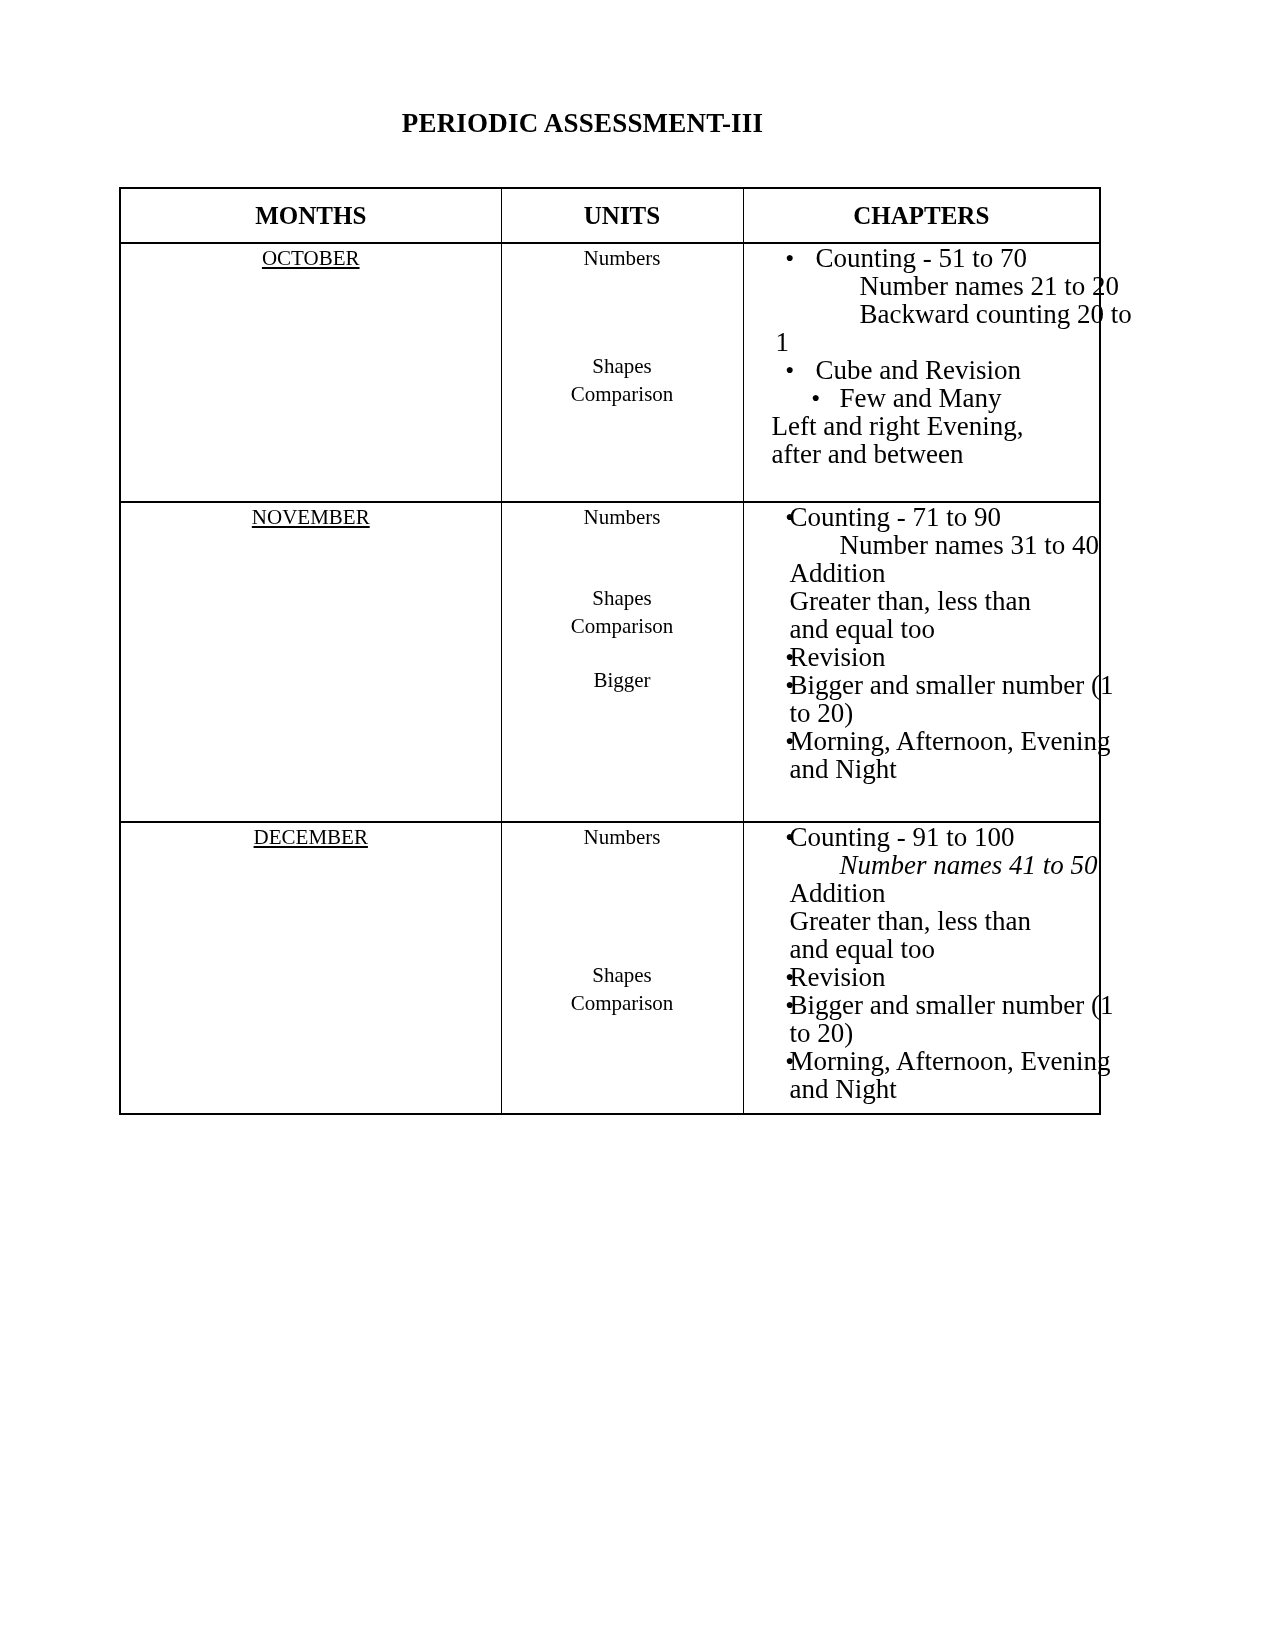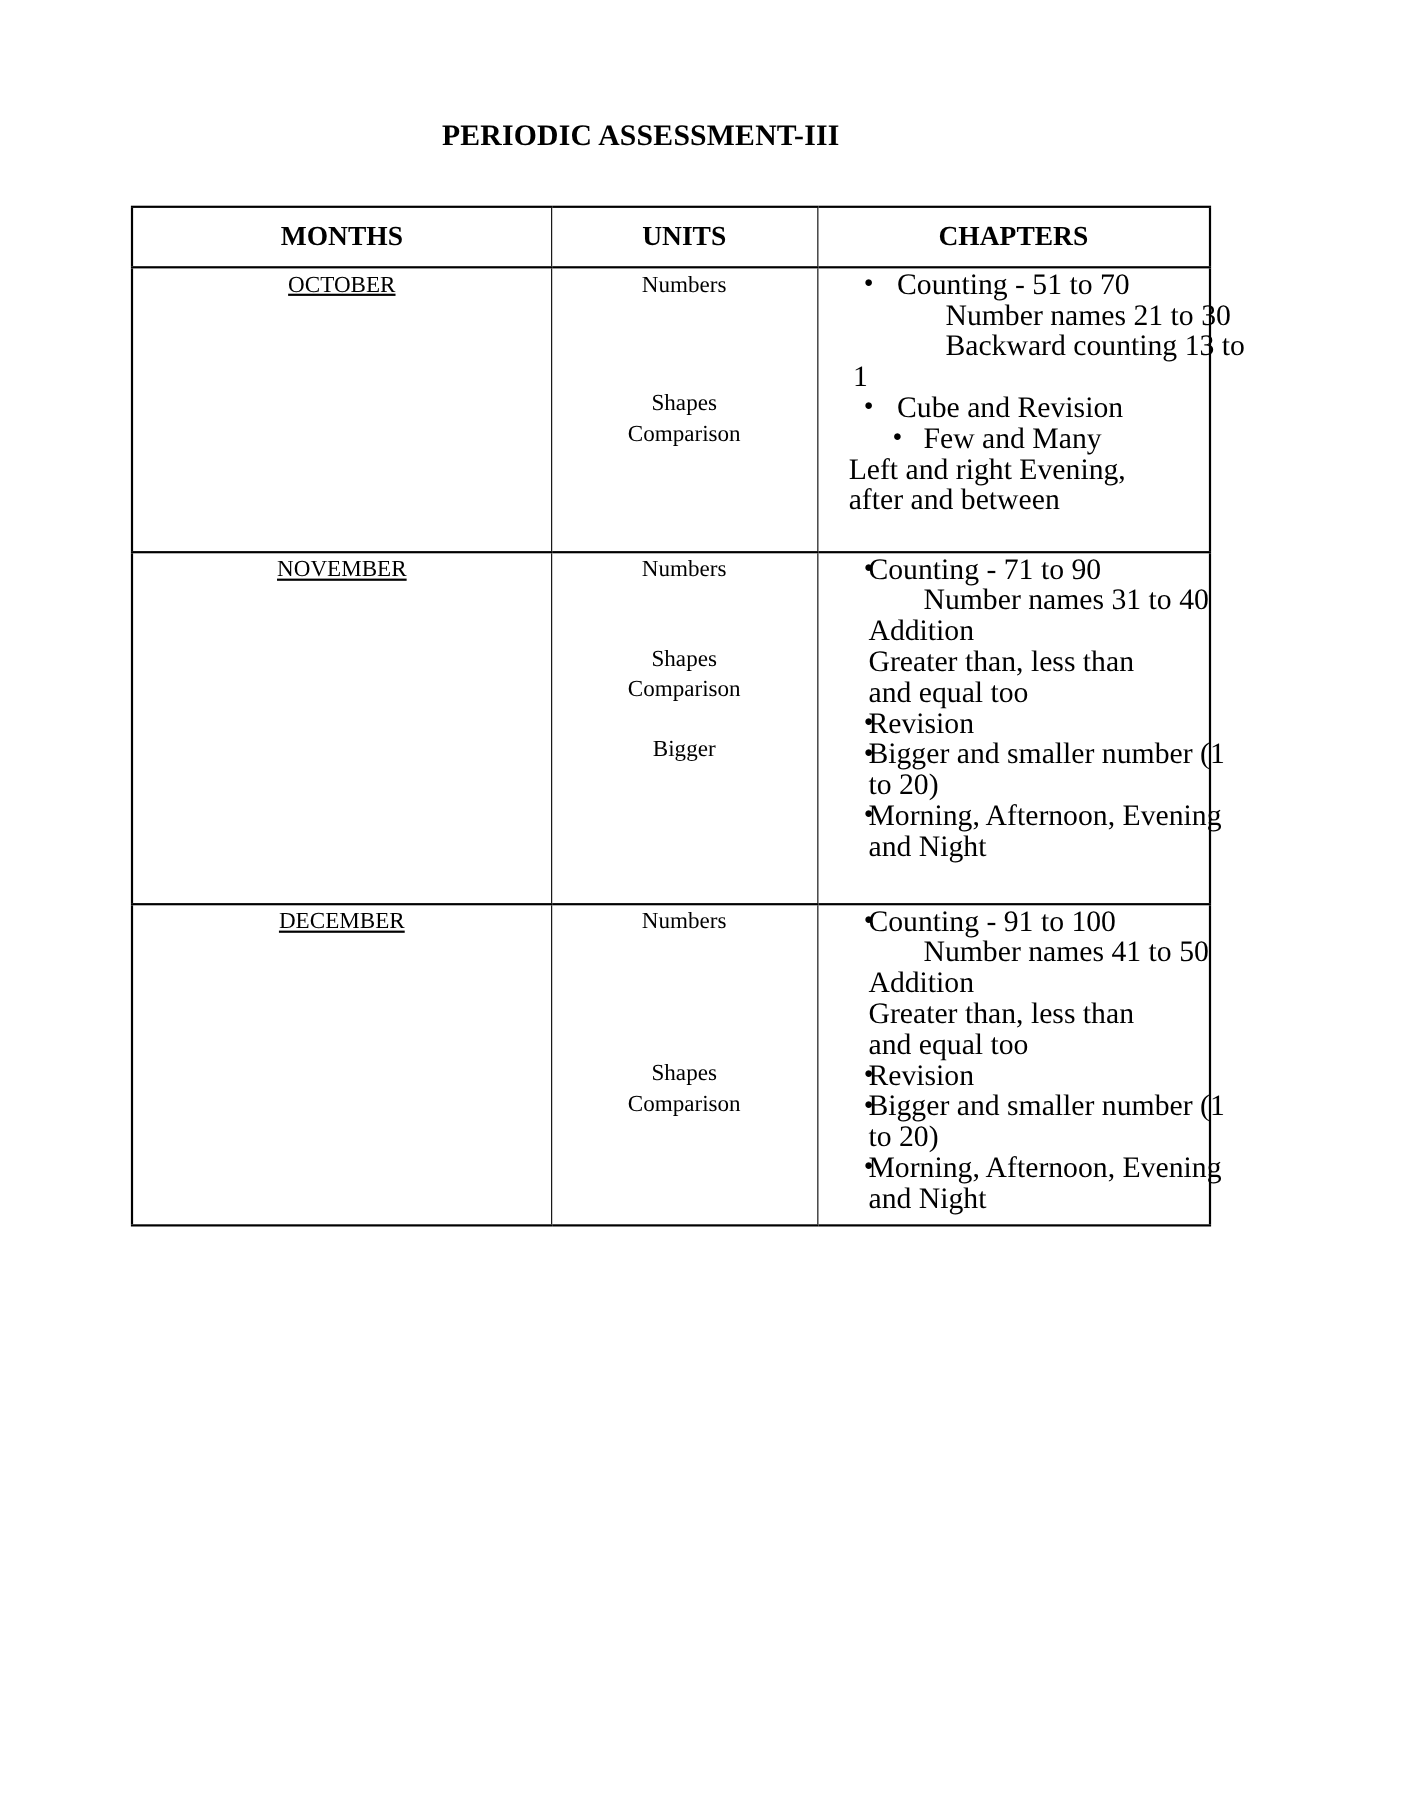--- a/index.html
+++ b/index.html
@@ -162,22 +162,22 @@
           </td>
           <td class="cell-units">
             <div>Numbers</div>
             <div class="gap-1"></div>
             <div>Shapes</div>
             <div>Comparison</div>
           </td>
           <td class="cell-chapters">
             <div class="chap-list">
               <div class="chap-line bulleted">Counting - 51 to 70</div>
-              <div class="chap-line indent-deep">Number names 21 to 30</div>
-              <div class="chap-line indent-deep">Backward counting 13 to</div>
+              <div class="chap-line indent-deep">Number names 21 to 20</div>
+              <div class="chap-line indent-deep">Backward counting 20 to</div>
               <div class="chap-line" style="padding-left:32px;">1</div>
               <div class="chap-line bulleted">Cube and Revision</div>
               <div class="chap-line bullet-indent">Few and Many</div>
               <div class="chap-line plain" style="padding-left:28px;">Left and right Evening,</div>
               <div class="chap-line plain" style="padding-left:28px;">after and between</div>
             </div>
           </td>
         </tr>
 
         <tr class="row-nov">
@@ -214,21 +214,21 @@
           </td>
           <td class="cell-units">
             <div>Numbers</div>
             <div class="gap-dec"></div>
             <div>Shapes</div>
             <div>Comparison</div>
           </td>
           <td class="cell-chapters">
             <div class="chap-list">
               <div class="chap-line bulleted" style="padding-left:46px;">Counting - 91 to 100</div>
-              <div class="chap-line" style="padding-left:96px;">Number names 41 to 50</div>
+              <div class="chap-line" style="padding-left:96px;font-style:italic;">Number names 41 to 50</div>
               <div class="chap-line" style="padding-left:46px;">Addition</div>
               <div class="chap-line" style="padding-left:46px;">Greater than, less than</div>
               <div class="chap-line" style="padding-left:46px;">and equal too</div>
               <div class="chap-line bulleted" style="padding-left:46px;">Revision</div>
               <div class="chap-line bulleted" style="padding-left:46px;">Bigger and smaller number (1</div>
               <div class="chap-line" style="padding-left:46px;">to 20)</div>
               <div class="chap-line bulleted" style="padding-left:46px;">Morning, Afternoon, Evening</div>
               <div class="chap-line" style="padding-left:46px;">and Night</div>
             </div>
           </td>

